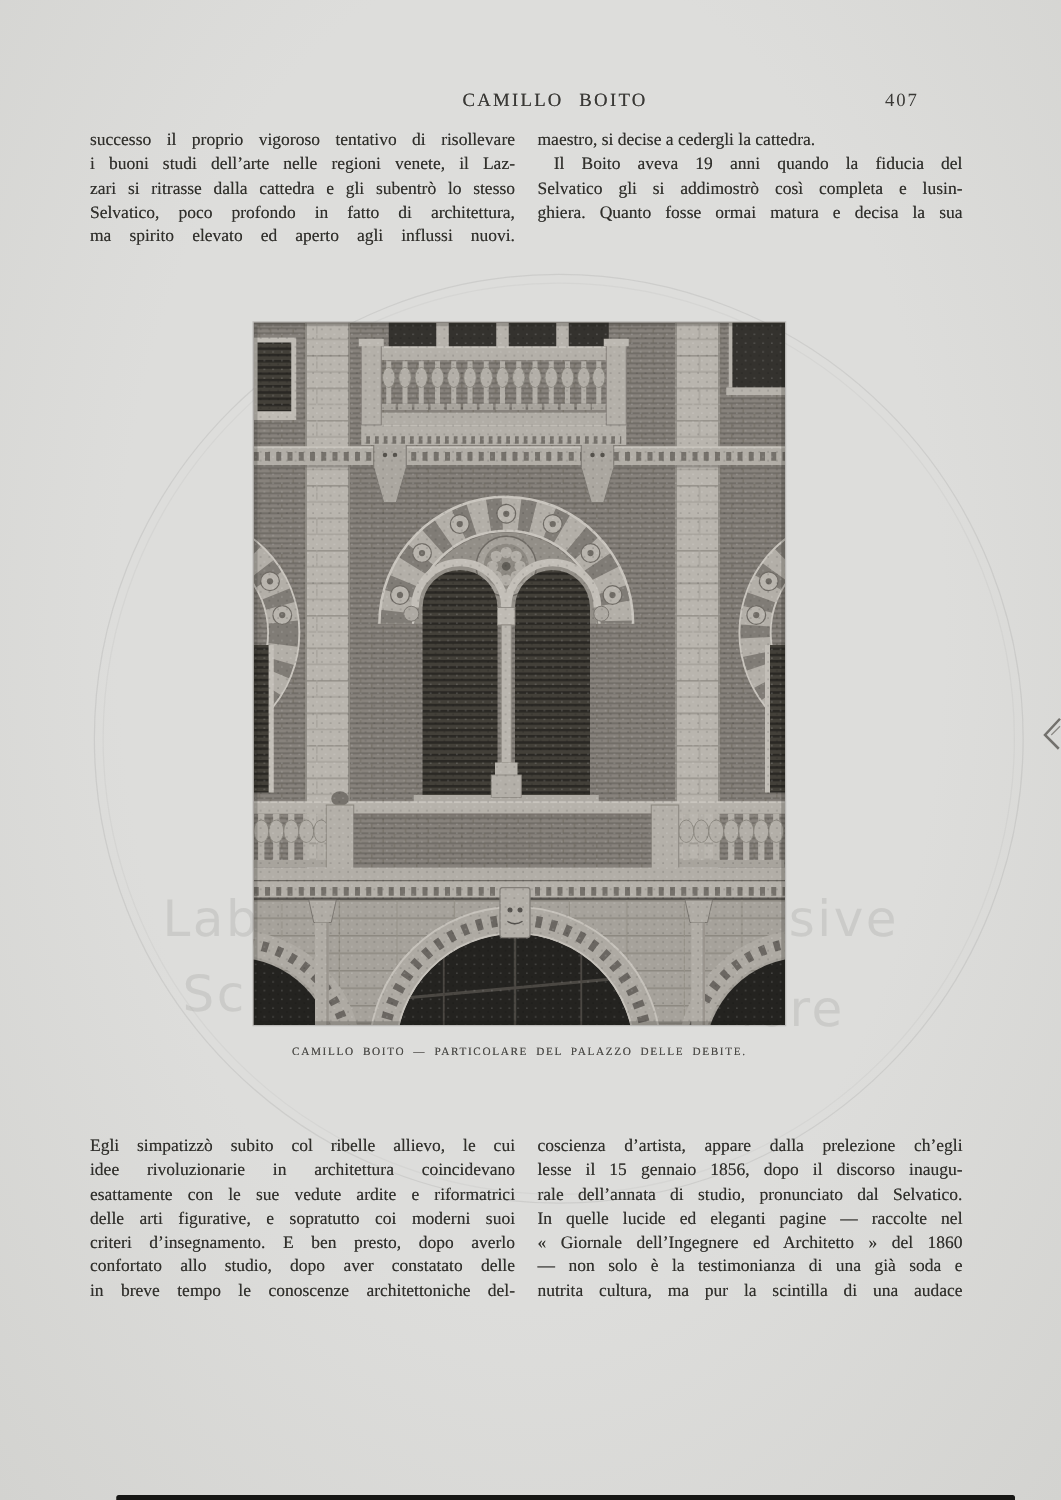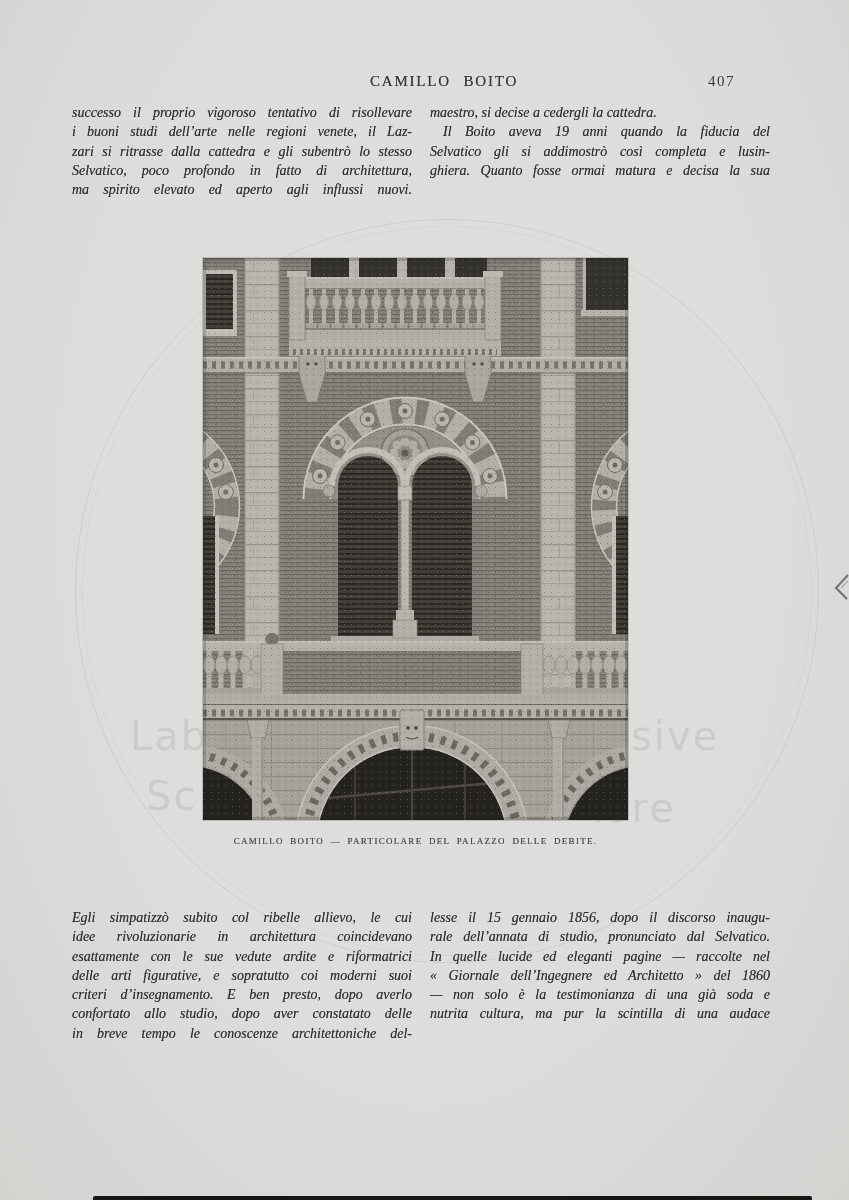--- a/index.html
+++ b/index.html
@@ -18,21 +18,21 @@
     color:#3a3936;text-shadow:0 0 .4px rgba(45,44,42,.7);
   }
   .folio{
     position:absolute;top:73px;left:708px;
     font-size:15px;letter-spacing:1.5px;color:#3a3936;
   }
   
   .col{
     position:absolute;width:340px;
     font-size:14px;line-height:19.3px;
-    color:#31302c;text-shadow:0 0 .4px rgba(45,44,42,.65);font-style:italic;
+    color:#31302c;text-shadow:0 0 .4px rgba(45,44,42,.65);
   }
   .col div{text-align:justify;text-align-last:justify;white-space:normal;}
   .col div.endline{text-align-last:left;}
   .col div.indent{text-indent:13px;}
   .tl{top:103px;left:72px;}
   .tr{top:103px;left:430px;}
   .bl{top:908px;left:72px;}
   .br{top:908px;left:430px;}
   
   .photo{
@@ -361,20 +361,21 @@
     <div>Egli simpatizzò subito col ribelle allievo, le cui</div>
     <div>idee rivoluzionarie in architettura coincidevano</div>
     <div>esattamente con le sue vedute ardite e riformatrici</div>
     <div>delle arti figurative, e sopratutto coi moderni suoi</div>
     <div>criteri d’insegnamento. E ben presto, dopo averlo</div>
     <div>confortato allo studio, dopo aver constatato delle</div>
     <div>in breve tempo le conoscenze architettoniche del-</div>
   </div>
 
   <div class="col br">
+    <div>coscienza d’artista, appare dalla prelezione ch’egli</div>
     <div>lesse il 15 gennaio 1856, dopo il discorso inaugu-</div>
     <div>rale dell’annata di studio, pronunciato dal Selvatico.</div>
     <div>In quelle lucide ed eleganti pagine — raccolte nel</div>
     <div>« Giornale dell’Ingegnere ed Architetto » del 1860</div>
     <div>— non solo è la testimonianza di una già soda e</div>
     <div>nutrita cultura, ma pur la scintilla di una audace</div>
   </div>
 
   <div class="scan-strip"></div>
   <svg class="margin-mark" width="18" height="30">

